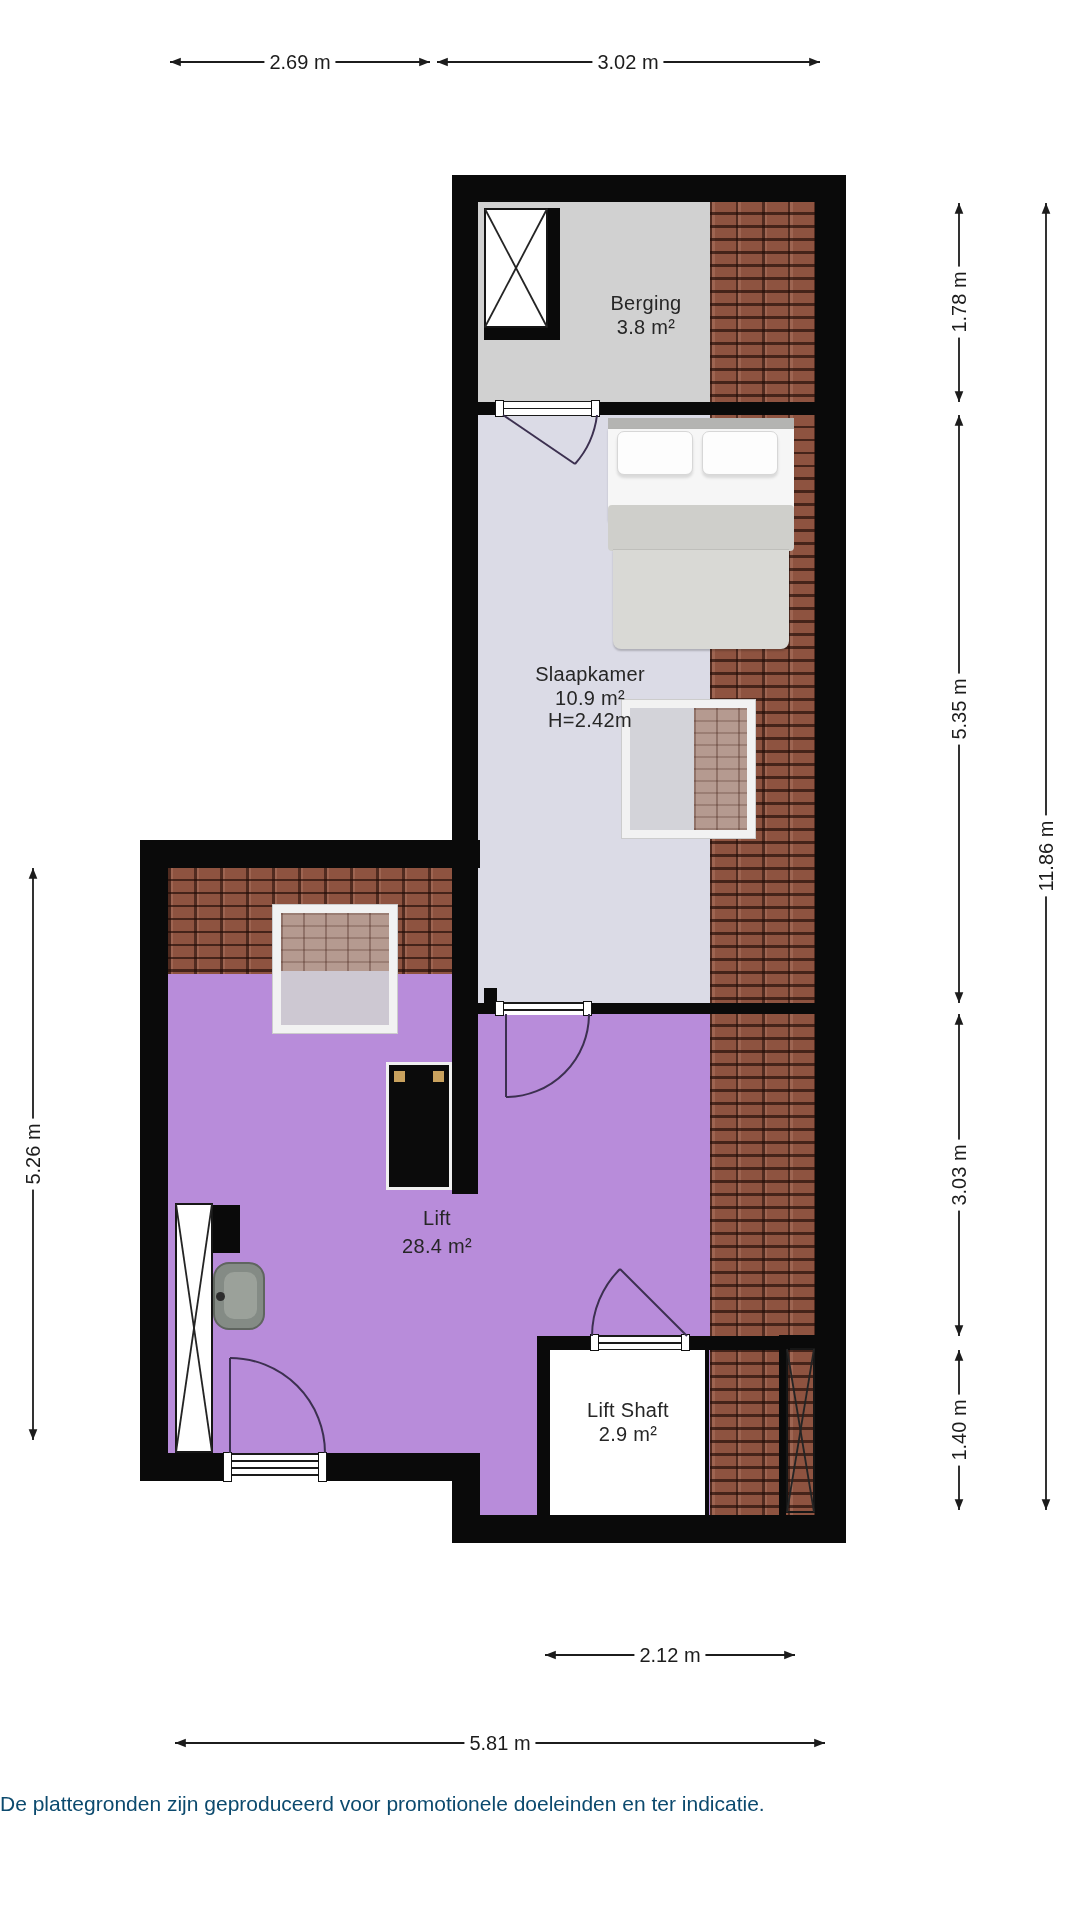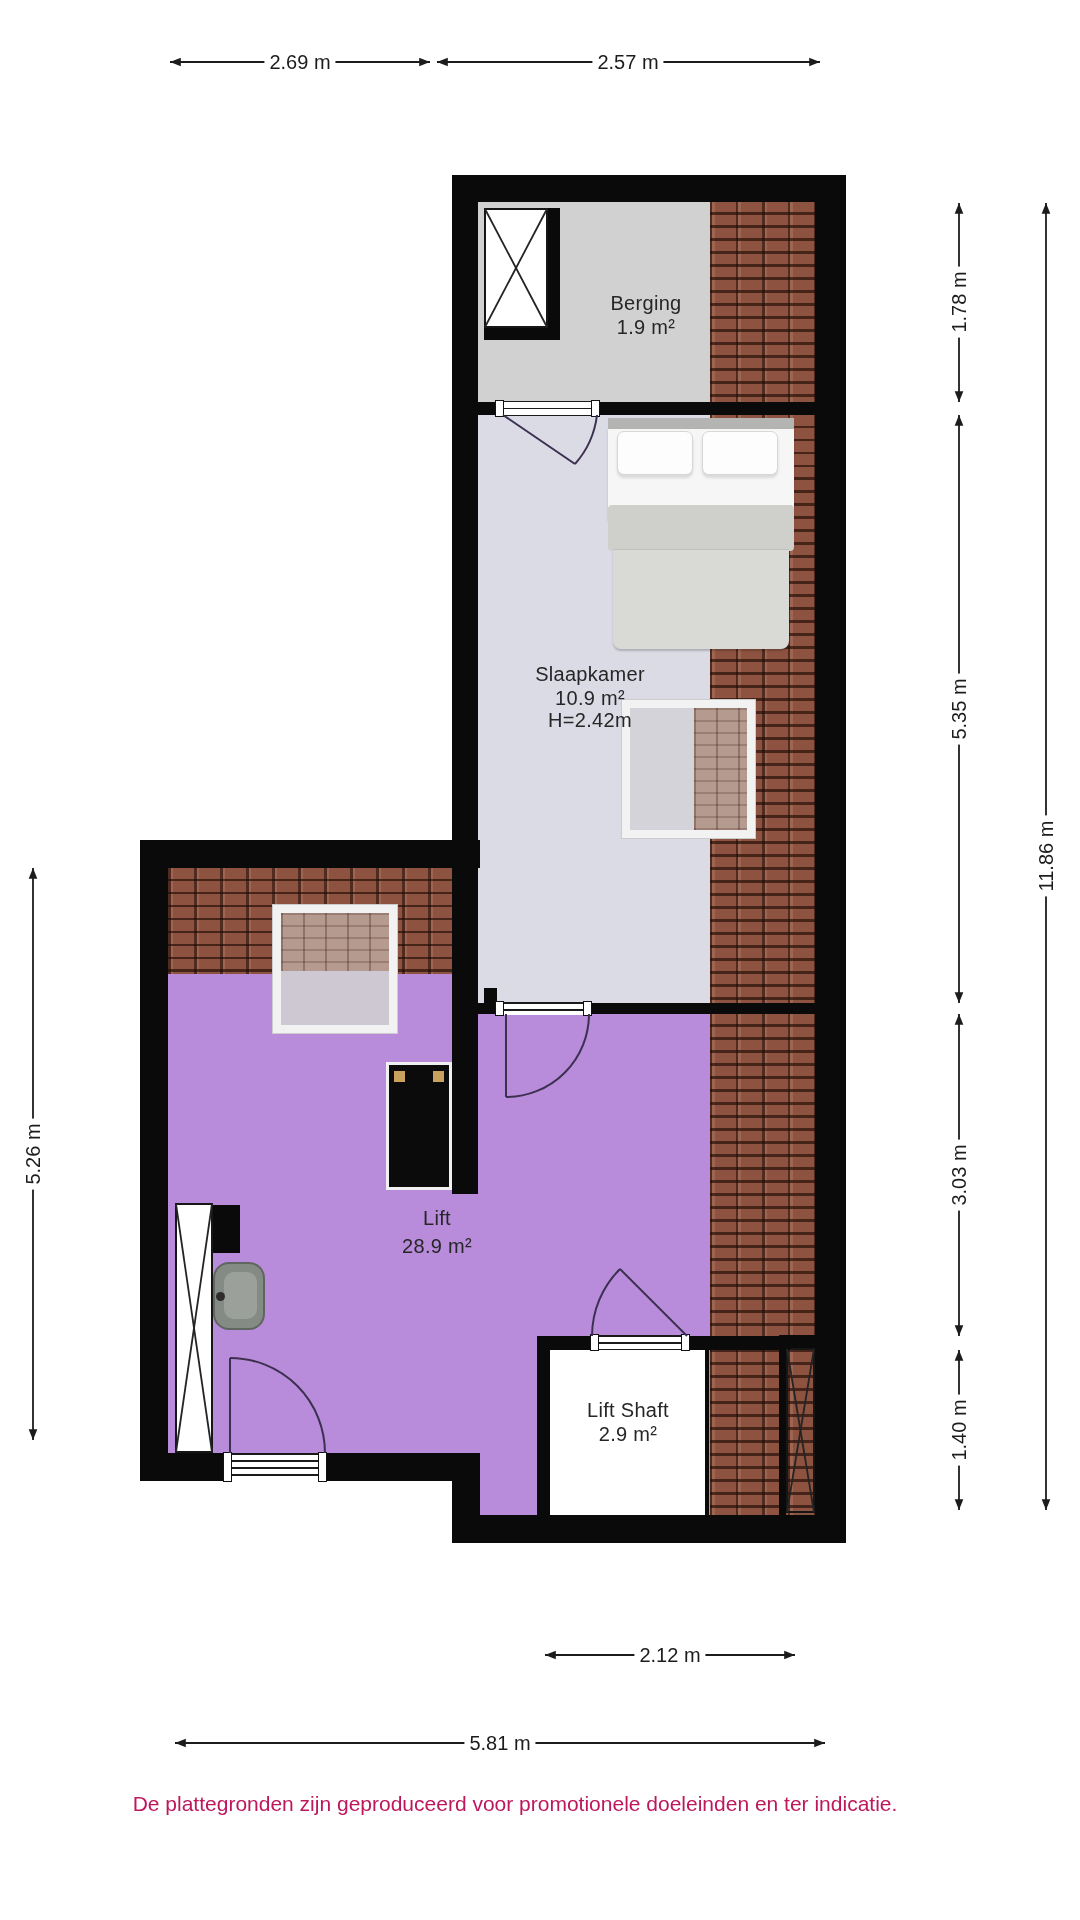--- a/index.html
+++ b/index.html
@@ -41,21 +41,21 @@
   .sky-glass-tile{background-color:#b59a90;background-image:
       repeating-linear-gradient(90deg, rgba(60,25,15,.30) 0 2px, rgba(0,0,0,0) 2px 22px),
       repeating-linear-gradient(180deg, rgba(60,25,15,.22) 0 2px, rgba(0,0,0,0) 2px 12px);}
   
   .stove{position:absolute;background:#0b0b0b;border:3px solid #f0f0f0;box-sizing:border-box;}
   .stove .knob{position:absolute;top:6px;width:11px;height:11px;background:#c9a25e;}
   
   .basin{position:absolute;background:#848b85;border:2px solid #5f655f;border-radius:16px;box-sizing:border-box;}
   .basin-inner{position:absolute;left:9px;top:8px;right:6px;bottom:9px;background:#9ba19a;border-radius:10px;}
   .basin-tap{position:absolute;left:1px;top:28px;width:9px;height:9px;background:#2d2d2d;border-radius:50%;}
-  .footer{position:absolute;left:0;top:1791px;width:1030px;text-align:center;font-size:21px;color:#be185d;line-height:25px;}
+  .footer{position:absolute;left:0;top:1791px;width:1030px;font-size:21px;color:#0c4a6e;line-height:25px;}
 </style>
 </head>
 <body>
 
 <div class="stage">
 
   <div class="floor" style="left:477px;top:202px;width:338px;height:200px;background:var(--berging_floor);"></div>
   <div class="floor" style="left:478px;top:415px;width:337px;height:588px;background:var(--slaapkamer_floor);"></div>
   <div class="floor" style="left:168px;top:868px;width:284px;height:585px;background:var(--kamer_floor);"></div>
   <div class="floor" style="left:452px;top:1014px;width:258px;height:501px;background:var(--kamer_floor);"></div>
@@ -168,34 +168,34 @@
     <line class="dim-line" x1="959" y1="415" x2="959" y2="1003" marker-start="url(#arr)" marker-end="url(#arr)"></line>
     <line class="dim-line" x1="959" y1="1014" x2="959" y2="1336" marker-start="url(#arr)" marker-end="url(#arr)"></line>
     <line class="dim-line" x1="959" y1="1350" x2="959" y2="1510" marker-start="url(#arr)" marker-end="url(#arr)"></line>
     <line class="dim-line" x1="1046" y1="203" x2="1046" y2="1510" marker-start="url(#arr)" marker-end="url(#arr)"></line>
     <line class="dim-line" x1="33" y1="868" x2="33" y2="1440" marker-start="url(#arr)" marker-end="url(#arr)"></line>
     <line class="dim-line" x1="545" y1="1655" x2="795" y2="1655" marker-start="url(#arr)" marker-end="url(#arr)"></line>
     <line class="dim-line" x1="175" y1="1743" x2="825" y2="1743" marker-start="url(#arr)" marker-end="url(#arr)"></line>
   </svg>
 
   <span class="lbl" style="left:646px;top:303px;">Berging</span>
-  <span class="lbl" style="left:646px;top:327px;">1.9 m²</span>
+  <span class="lbl" style="left:646px;top:327px;">3.8 m²</span>
 
   <span class="lbl" style="left:590px;top:674px;">Slaapkamer</span>
   <span class="lbl" style="left:590px;top:698px;">10.9 m²</span>
   <span class="lbl" style="left:590px;top:720px;">H=2.42m</span>
 
   <span class="lbl" style="left:437px;top:1218px;">Lift</span>
-  <span class="lbl" style="left:437px;top:1246px;">28.9 m²</span>
+  <span class="lbl" style="left:437px;top:1246px;">28.4 m²</span>
 
   <span class="lbl" style="left:628px;top:1410px;">Lift Shaft</span>
   <span class="lbl" style="left:628px;top:1434px;">2.9 m²</span>
 
   <span class="dim-lbl" style="left:300px;top:62px;">2.69 m</span>
-  <span class="dim-lbl" style="left:628px;top:62px;">2.57 m</span>
+  <span class="dim-lbl" style="left:628px;top:62px;">3.02 m</span>
   <span class="dim-lbl vert" style="left:959px;top:302px;">1.78 m</span>
   <span class="dim-lbl vert" style="left:959px;top:709px;">5.35 m</span>
   <span class="dim-lbl vert" style="left:959px;top:1175px;">3.03 m</span>
   <span class="dim-lbl vert" style="left:959px;top:1430px;">1.40 m</span>
   <span class="dim-lbl vert" style="left:1046px;top:856px;">11.86 m</span>
   <span class="dim-lbl vert" style="left:33px;top:1154px;">5.26 m</span>
   <span class="dim-lbl" style="left:670px;top:1655px;">2.12 m</span>
   <span class="dim-lbl" style="left:500px;top:1743px;">5.81 m</span>
 
   <div class="footer">

